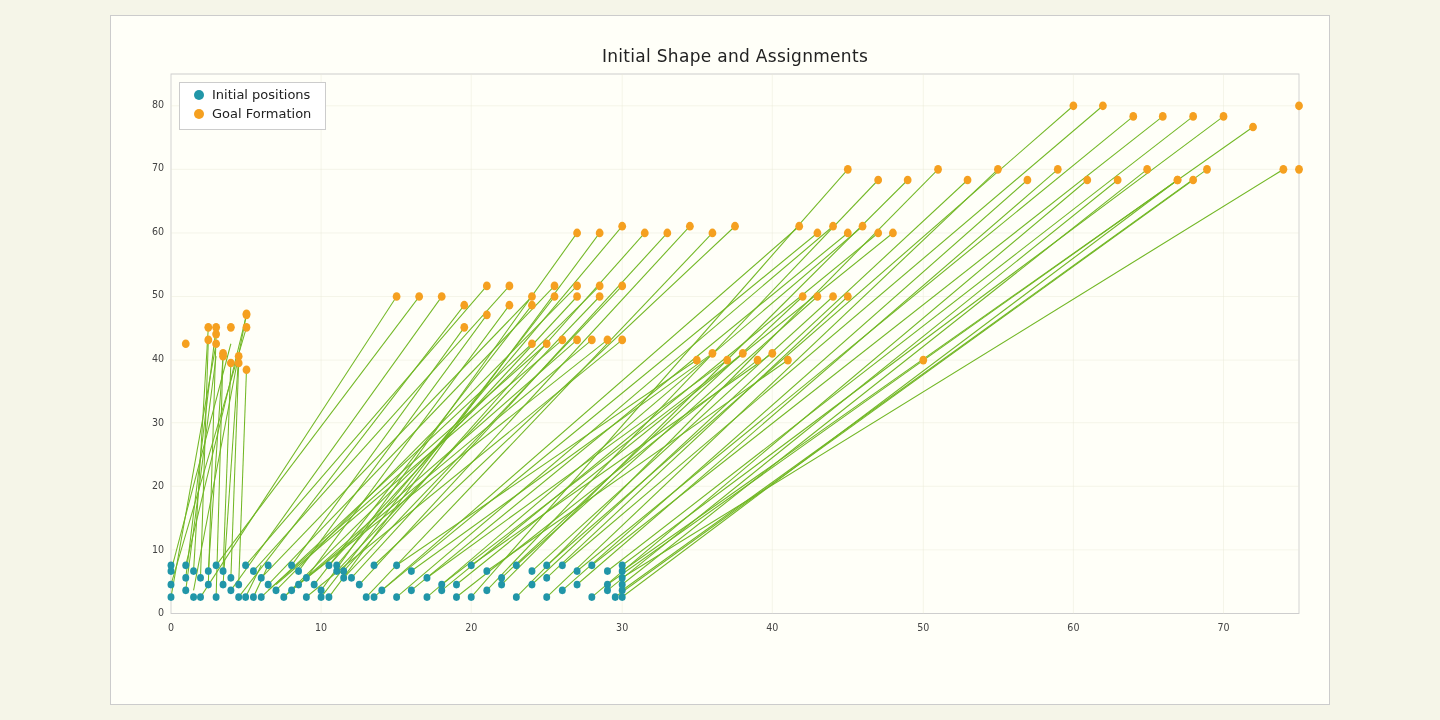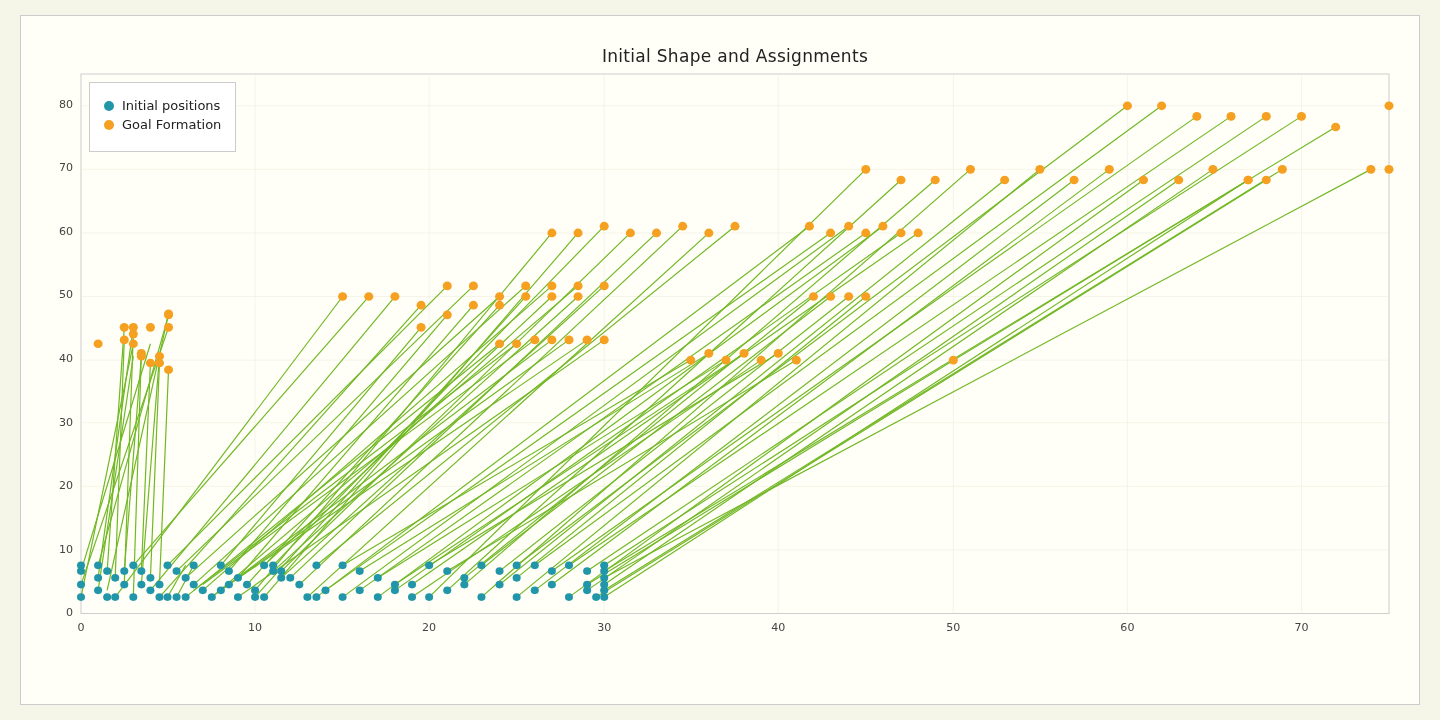--- a/index.html
+++ b/index.html
@@ -7,21 +7,21 @@
       background: #f5f5e8;
       font-family: 'DejaVu Sans', Arial, sans-serif;
       display: flex;
       justify-content: center;
       align-items: center;
       width: 1440px;
       height: 720px;
       overflow: hidden;
     }
     .chart-container {
-      width: 1400px;
+      width: 1220px;
       height: 690px;
       background: #fffff8;
       border: 1px solid #ccc;
       position: relative;
       padding: 30px 30px 50px 60px;
     }
     .chart-title {
       text-align: center;
       font-size: 17px;
       color: #222;
@@ -38,21 +38,21 @@
       width: 100%;
       height: 100%;
       overflow: visible;
     }
     .legend {
       position: absolute;
       top: 8px;
       left: 8px;
       background: white;
       border: 1px solid #ccc;
-      padding: 15px 14px;
+      padding: 4px 14px;
       font-size: 13px;
       color: #222;
     }
     .legend-item {
       display: flex;
       align-items: center;
       margin-bottom: 4px;
     }
     .legend-dot {
       width: 10px;

